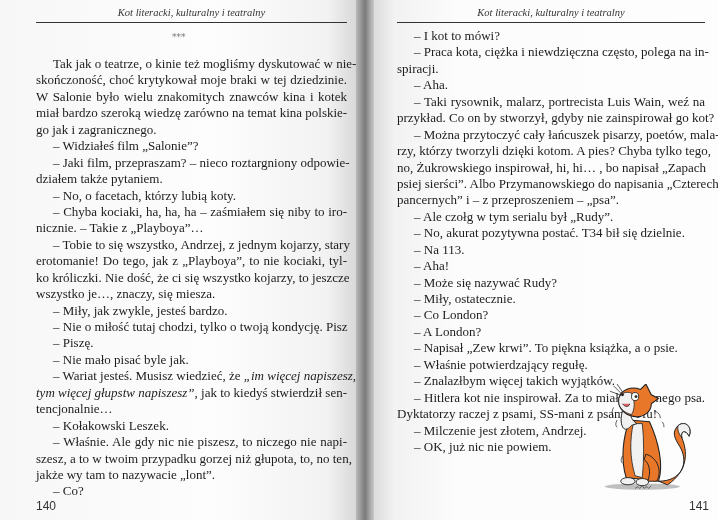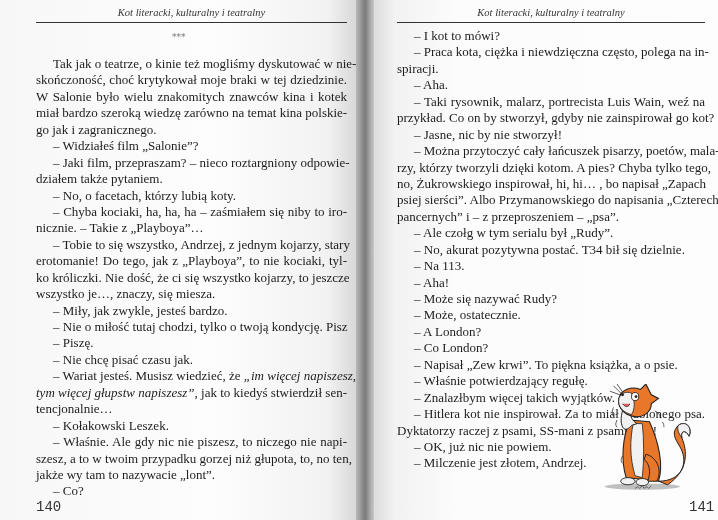--- a/index.html
+++ b/index.html
@@ -17,21 +17,21 @@
   .head-rule { position: absolute; top: 22px; height: 1.4px; background: #333; }
 
   .text-block { position: absolute; font-family: "Liberation Serif", "DejaVu Serif", serif;
     font-size: 13px; line-height: 16.45px; color: #1c1c1c; }
   .line { white-space: nowrap; display: block; height: 16.45px; }
   .line.justify { text-align: justify; text-align-last: justify; }
   .line.indent { padding-left: 17px; }
   .line i { font-style: italic; }
 
   .stars { position: absolute; top: 32px; font-size: 9px; color: #777; letter-spacing: 0px; }
-  .page-number { position: absolute; top: 499px; font-family: Liberation Mono, monospace; font-size: 14px; color: #333; }
+  .page-number { position: absolute; top: 499px; font-family: Liberation Sans, sans-serif; font-size: 12px; color: #333; }
 
   .cat { position: absolute; left: 593px; top: 384px; width: 104px; height: 108px; }
 </style>
 </head>
 <body>
 
 <div class="page page-left">
   <div class="running-head" style="left:36px;width:311px;">Kot literacki, kulturalny i teatralny</div>
   <div class="head-rule" style="left:36px;width:311px;"></div>
   <div class="stars" style="left:172px;">***</div>
@@ -47,21 +47,21 @@
       <span class="line indent"><span>– No, o facetach, którzy lubią koty.</span></span>
       <span class="line indent justify"><span>– Chyba kociaki, ha, ha, ha – zaśmiałem się niby to iro-</span></span>
       <span class="line"><span>nicznie. – Takie z „Playboya”…</span></span>
       <span class="line indent justify"><span>– Tobie to się wszystko, Andrzej, z jednym kojarzy, stary</span></span>
       <span class="line justify"><span>erotomanie! Do tego, jak z „Playboya”, to nie kociaki, tyl-</span></span>
       <span class="line justify"><span>ko króliczki. Nie dość, że ci się wszystko kojarzy, to jeszcze</span></span>
       <span class="line"><span>wszystko je…, znaczy, się miesza.</span></span>
       <span class="line indent"><span>– Miły, jak zwykle, jesteś bardzo.</span></span>
       <span class="line indent justify"><span>– Nie o miłość tutaj chodzi, tylko o twoją kondycję. Pisz</span></span>
       <span class="line indent"><span>– Piszę.</span></span>
-      <span class="line indent"><span>– Nie chcę pisać czasu jak.</span></span>
+      <span class="line indent"><span>– Nie mało pisać byle jak.</span></span>
       <span class="line indent justify"><span>– Wariat jesteś. Musisz wiedzieć, że </span><i>„im więcej napiszesz,</i></span>
       <span class="line justify"><i>tym więcej głupstw napiszesz”</i><span>, jak to kiedyś stwierdził sen-</span></span>
       <span class="line"><span>tencjonalnie…</span></span>
       <span class="line indent"><span>– Kołakowski Leszek.</span></span>
       <span class="line indent justify"><span>– Właśnie. Ale gdy nic nie piszesz, to niczego nie napi-</span></span>
       <span class="line justify"><span>szesz, a to w twoim przypadku gorzej niż głupota, to, no ten,</span></span>
       <span class="line"><span>jakże wy tam to nazywacie „lont”.</span></span>
       <span class="line indent"><span>– Co?</span></span>
     </div>
   <div class="page-number" style="left:36px;">140</div>
@@ -72,41 +72,40 @@
 <div class="page page-right">
   <div class="running-head" style="left:23px;width:308px;">Kot literacki, kulturalny i teatralny</div>
   <div class="head-rule" style="left:23px;width:308px;"></div>
   <div class="text-block" id="right-text" style="left:23px;top:28px;width:308px;">
       <span class="line indent"><span>– I kot to mówi?</span></span>
       <span class="line indent justify"><span>– Praca kota, ciężka i niewdzięczna często, polega na in-</span></span>
       <span class="line"><span>spiracji.</span></span>
       <span class="line indent"><span>– Aha.</span></span>
       <span class="line indent justify"><span>– Taki rysownik, malarz, portrecista Luis Wain, weź na</span></span>
       <span class="line justify"><span>przykład. Co on by stworzył, gdyby nie zainspirował go kot?</span></span>
-      <span class="line indent"><span>– Jasne, nic by nie stworzył!</span></span>
       <span class="line indent justify"><span>– Można przytoczyć cały łańcuszek pisarzy, poetów, mala-</span></span>
       <span class="line justify"><span>rzy, którzy tworzyli dzięki kotom. A pies? Chyba tylko tego,</span></span>
       <span class="line justify"><span>no, Żukrowskiego inspirował, hi, hi… , bo napisał „Zapach</span></span>
       <span class="line justify"><span>psiej sierści”. Albo Przymanowskiego do napisania „Czterech</span></span>
       <span class="line"><span>pancernych” i – z przeproszeniem – „psa”.</span></span>
       <span class="line indent"><span>– Ale czołg w tym serialu był „Rudy”.</span></span>
       <span class="line indent"><span>– No, akurat pozytywna postać. T34 bił się dzielnie.</span></span>
       <span class="line indent"><span>– Na 113.</span></span>
       <span class="line indent"><span>– Aha!</span></span>
       <span class="line indent"><span>– Może się nazywać Rudy?</span></span>
-      <span class="line indent"><span>– Może, ostatecznie.</span></span>
+      <span class="line indent"><span>– Miły, ostatecznie.</span></span>
+      <span class="line indent"><span>– Co London?</span></span>
       <span class="line indent"><span>– A London?</span></span>
-      <span class="line indent"><span>– Co London?</span></span>
       <span class="line indent"><span>– Napisał „Zew krwi”. To piękna książka, a o psie.</span></span>
       <span class="line indent"><span>– Właśnie potwierdzający regułę.</span></span>
       <span class="line indent"><span>– Znalazłbym więcej takich wyjątków.</span></span>
       <span class="line indent justify"><span>– Hitlera kot nie inspirował. Za to miał ulubionego psa.</span></span>
       <span class="line"><span>Dyktatorzy raczej z psami, SS-mani z psami. Tfu!</span></span>
+      <span class="line indent"><span>– Milczenie jest złotem, Andrzej.</span></span>
       <span class="line indent"><span>– OK, już nic nie powiem.</span></span>
-      <span class="line indent"><span>– Milczenie jest złotem, Andrzej.</span></span>
     </div>
   <div class="page-number" style="left:315px;">141</div>
 </div>
 
 <svg class="cat" viewBox="0 0 110 120">
 
   <ellipse cx="52" cy="114" rx="42" ry="3.5" fill="#bfbfbf"></ellipse>
 
   <path d="M70 108 C 96 108, 104 88, 94 70 C 88 60, 84 54, 92 46 C 100 40, 108 48, 104 58 C 100 50, 94 52, 96 60 C 102 74, 104 96, 80 112 Z" fill="#e8772a" stroke="#222" stroke-width="1.1"></path>
   <path d="M92 46 C 100 40, 108 48, 104 58 C 100 50, 94 52, 96 60 C 93 56, 90 50, 92 46 Z" fill="#f1f1f1" stroke="#222" stroke-width="1"></path>

